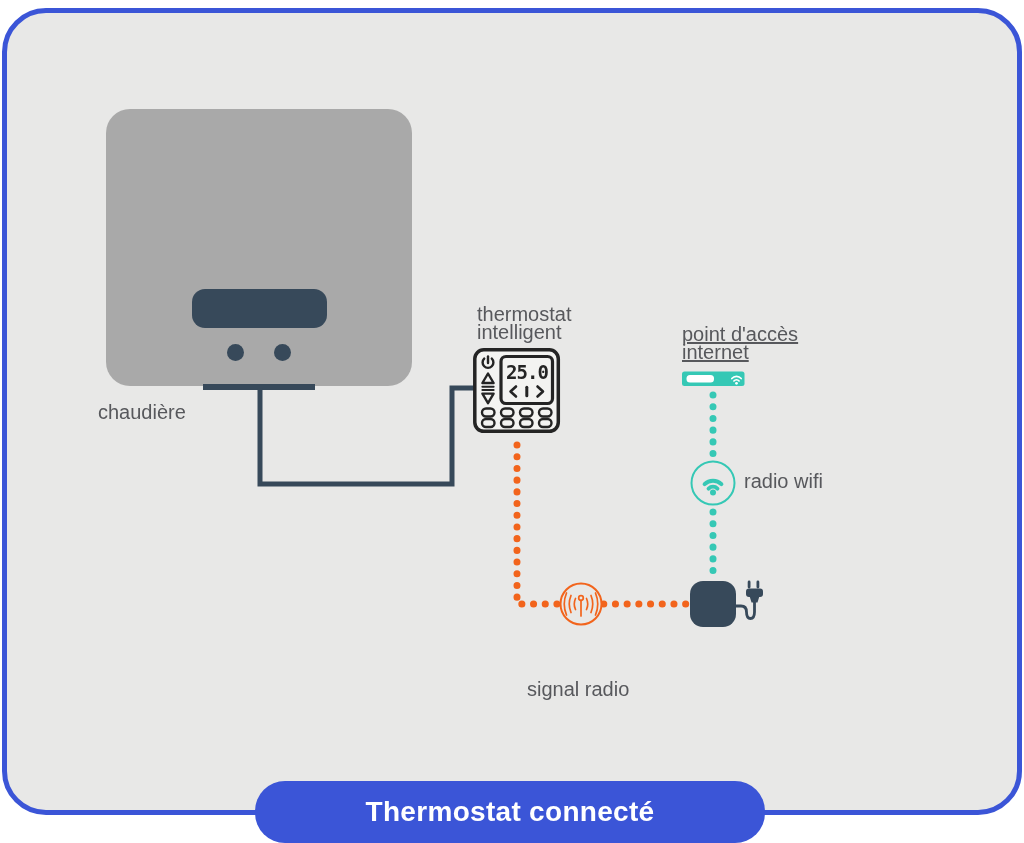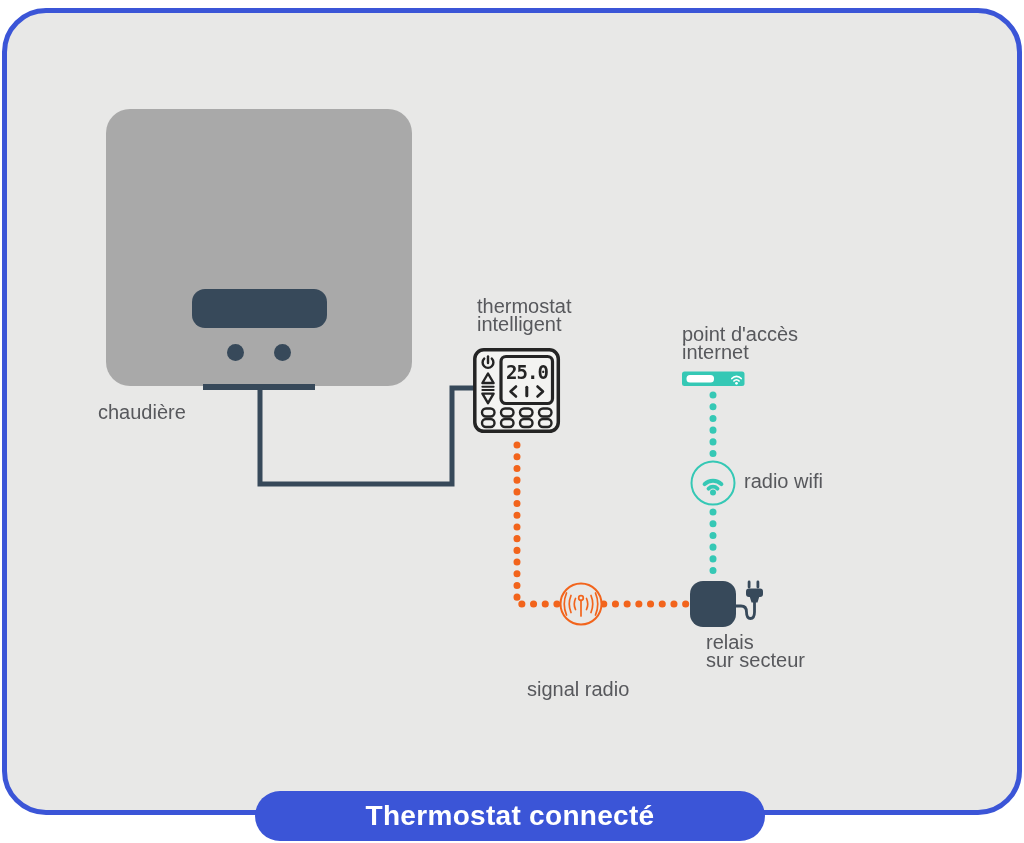--- a/index.html
+++ b/index.html
@@ -32,30 +32,30 @@
     background:var(--slate);border-radius:13px;
   }
   .knob{position:absolute;width:17px;height:17px;border-radius:50%;background:var(--slate);}
   .knob.k1{left:121px;top:235px;}
   .knob.k2{left:168px;top:235px;}
   .label{
     position:absolute;color:var(--label);font-size:20px;line-height:18px;
     white-space:pre-line;letter-spacing:0px;
   }
   .lbl-chaudiere{left:98px;top:403px;}
-  .lbl-thermostat{left:477px;top:297px;}
-  .lbl-ap{left:682px;top:325px;}
+  .lbl-thermostat{left:477px;top:305px;}
+  .lbl-ap{left:682px;top:325px;text-decoration:underline;}
   .lbl-wifi{left:744px;top:472px;}
   .lbl-radio{left:527px;top:632px;margin-top:48px;}
   .lbl-relay{left:706px;top:633px;}
   .title-pill{
-    position:absolute;left:255px;top:781px;width:510px;height:50px;
+    position:absolute;left:255px;top:781px;width:510px;height:62px;
     background:var(--blue);border-radius:30px;
     display:flex;align-items:center;justify-content:center;
-    color:#ffffff;font-size:28px;font-weight:bold;letter-spacing:0.3px;margin-top:10px;
+    color:#ffffff;font-size:28px;font-weight:bold;letter-spacing:0.3px;
   }
   svg text.lcd{
     font-family:"DejaVu Sans Mono", monospace;font-weight:bold;font-size:19px;
     fill:var(--outline);letter-spacing:-1px;
   }
 </style>
 </head>
 <body>
 
 <div class="stage">
@@ -159,20 +159,18 @@
     </g>
   </svg>
 
   <div class="label lbl-chaudiere">chaudière</div>
   <div class="label lbl-thermostat">thermostat
 intelligent</div>
   <div class="label lbl-ap">point d'accès
 internet</div>
   <div class="label lbl-wifi">radio wifi</div>
   <div class="label lbl-radio">signal radio</div>
-  <div class="label lbl-relay">relais
-sur secteur</div>
 
   <div class="title-pill">
     <span>Thermostat connecté</span>
   </div>
 
 </div>
 
 </body></html>

